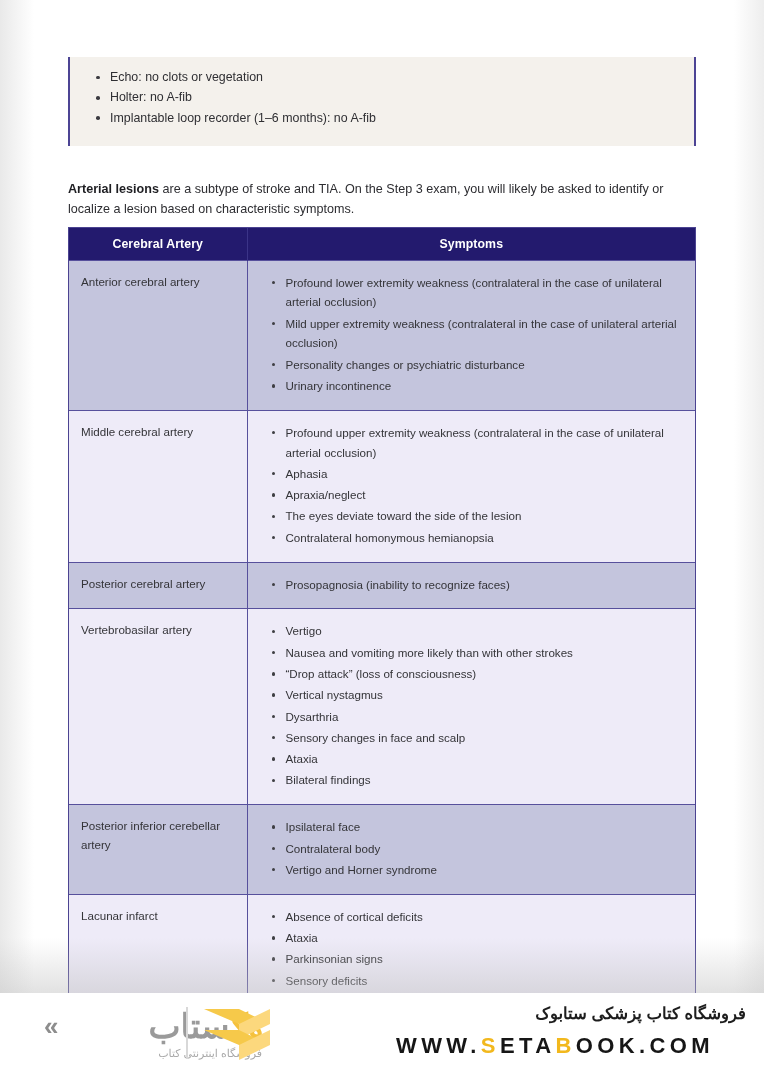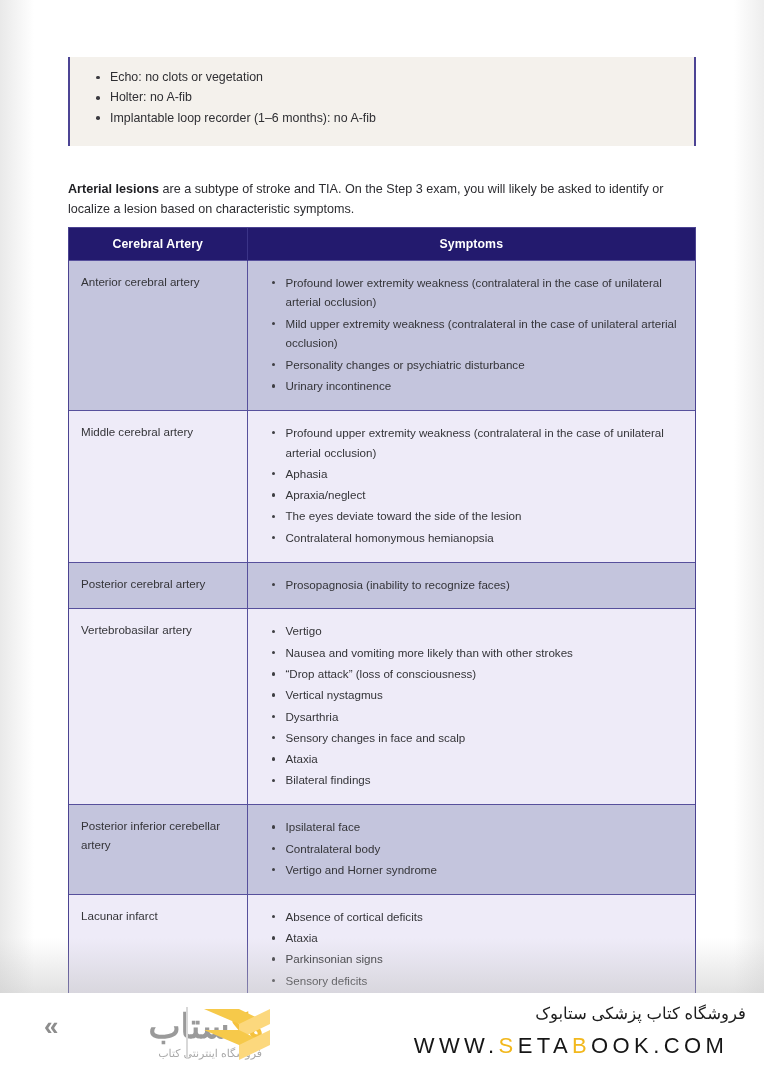--- a/index.html
+++ b/index.html
@@ -207,33 +207,34 @@
     position: absolute;
     left: 396px;
     top: 6px;
     width: 350px;
     text-align: right;
   }
   .brand-fa {
     font-size: 16.5px;
     color: #1d1d1d;
     direction: rtl;
-    font-weight: normal;
+    font-weight: bold;
     line-height: 28px;
     white-space: nowrap;
     text-align: right;
   }
   .brand-url {
     margin-top: 6px;
     font-size: 22px;
     letter-spacing: 4.4px;
     color: #161616;
     font-family: "Liberation Sans", sans-serif;
     white-space: nowrap;
-    text-align: center;
+    text-align: left;
+    font-weight: bold;
   }
   .brand-url .hl { color: #f2b81d; }
 </style>
 </head>
 <body>
 
 <div class="page">
 
   <div class="callout">
     <ul>

